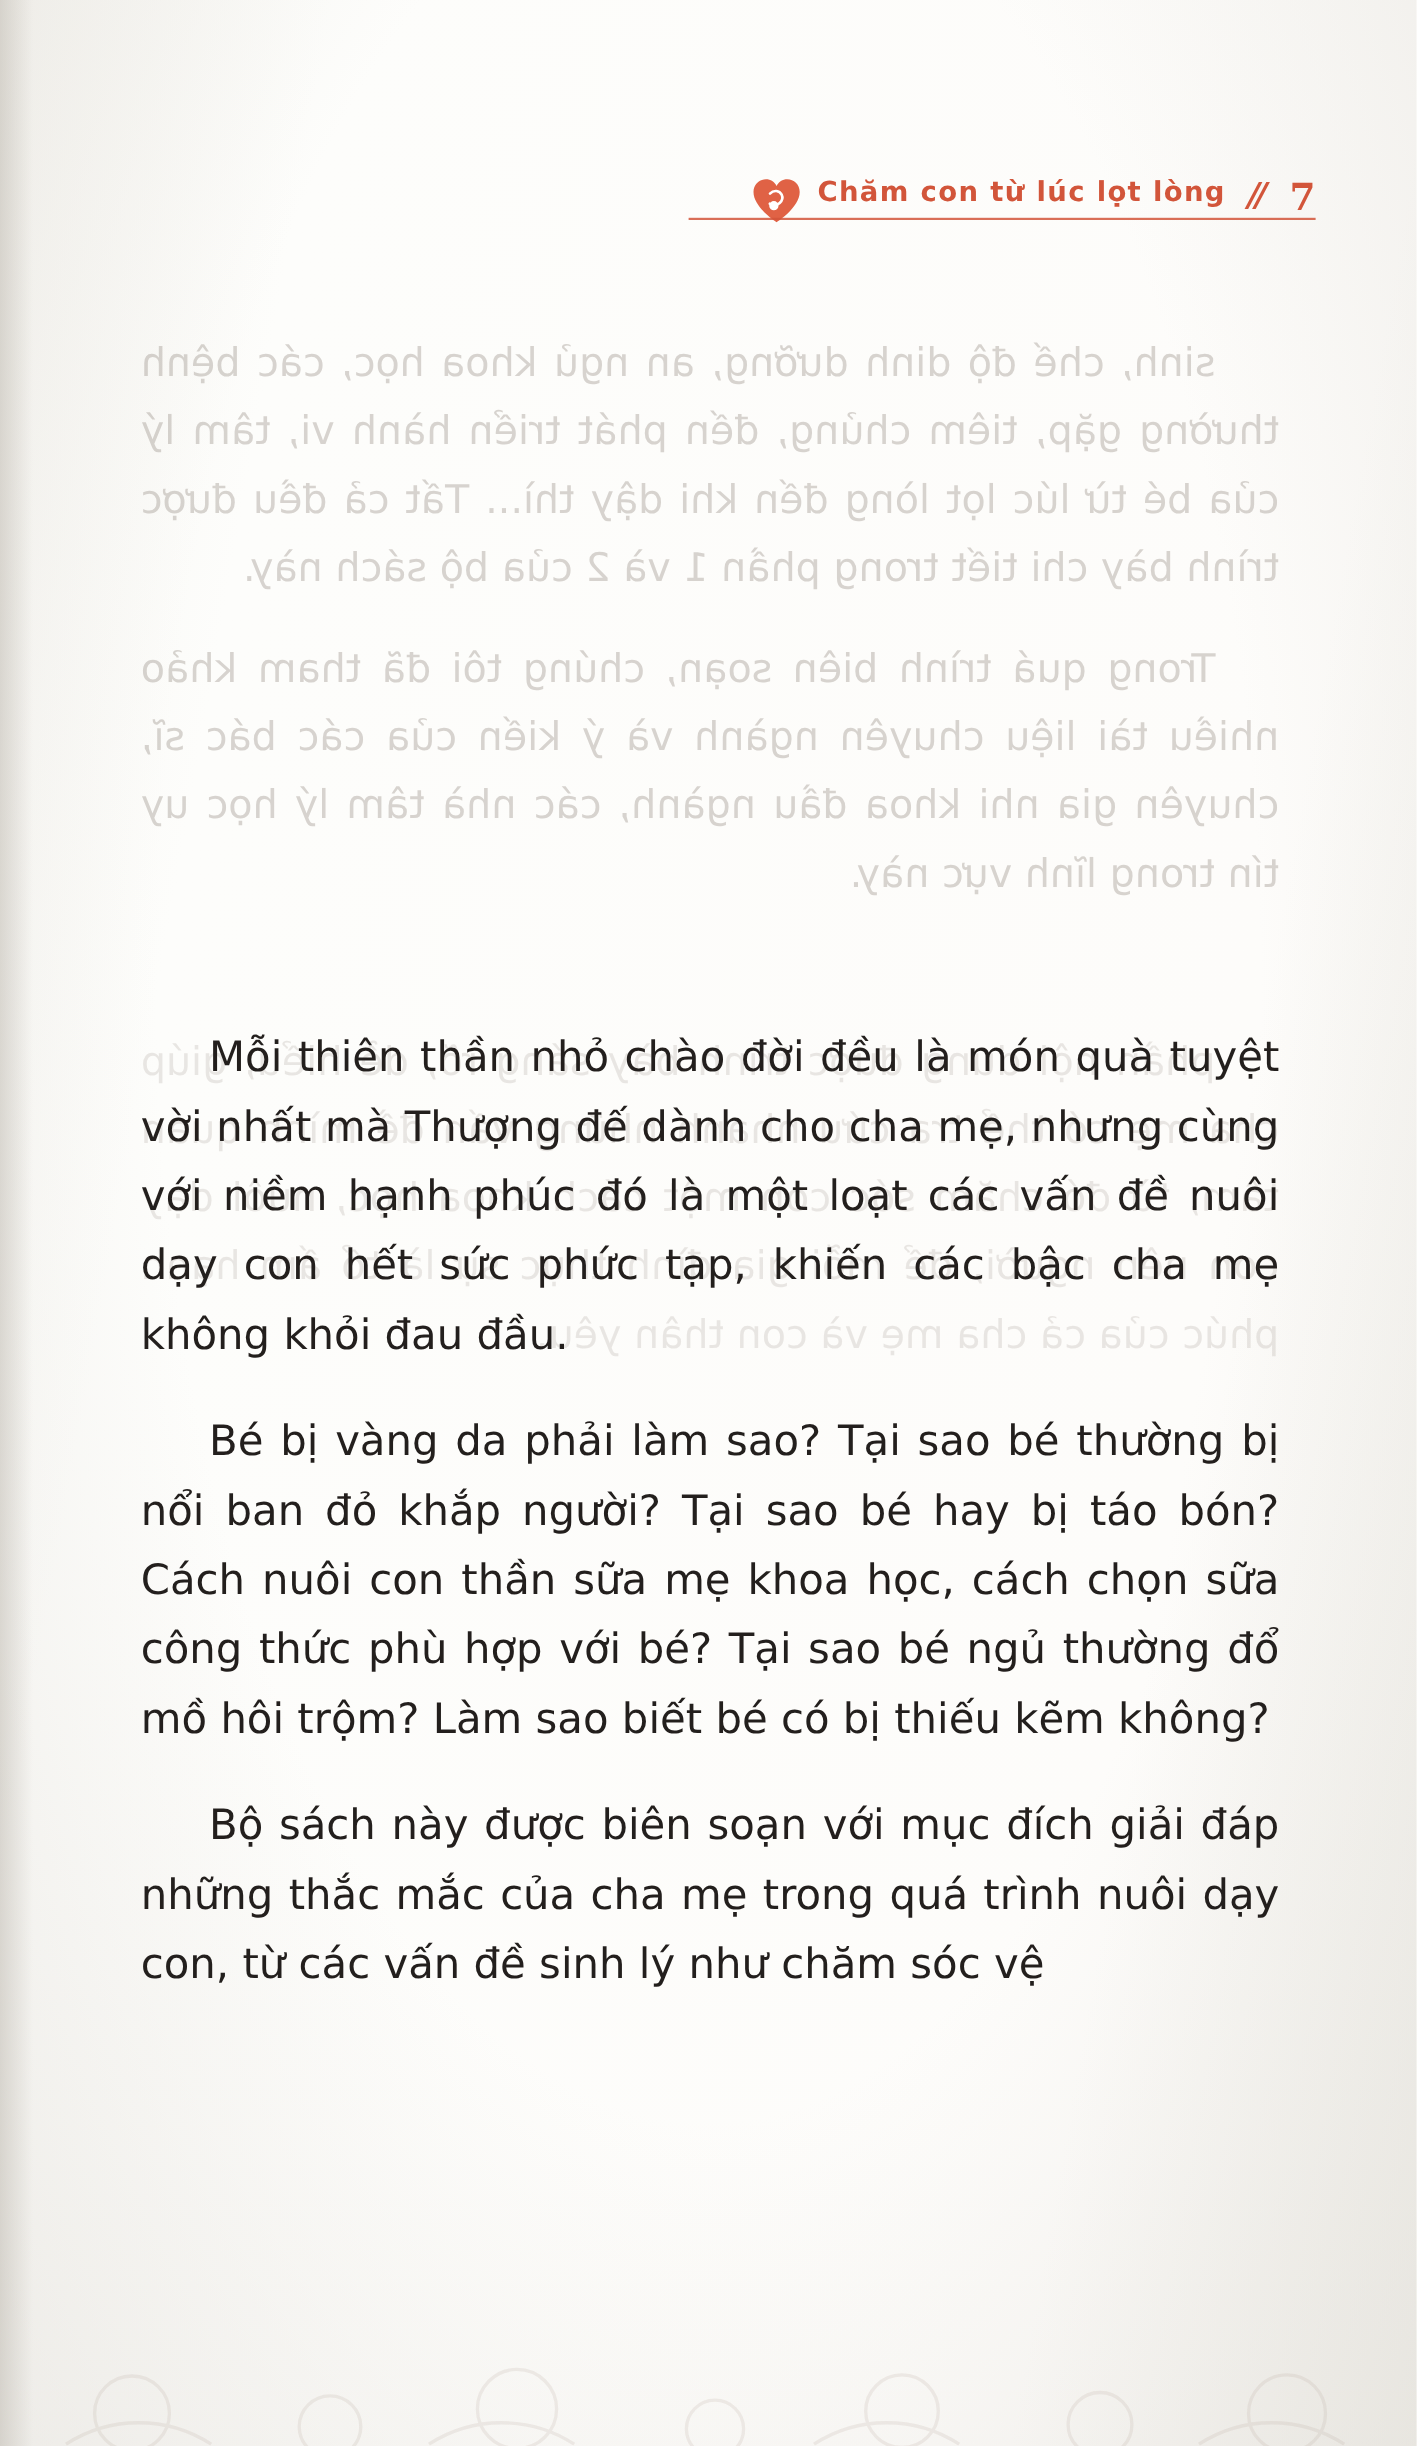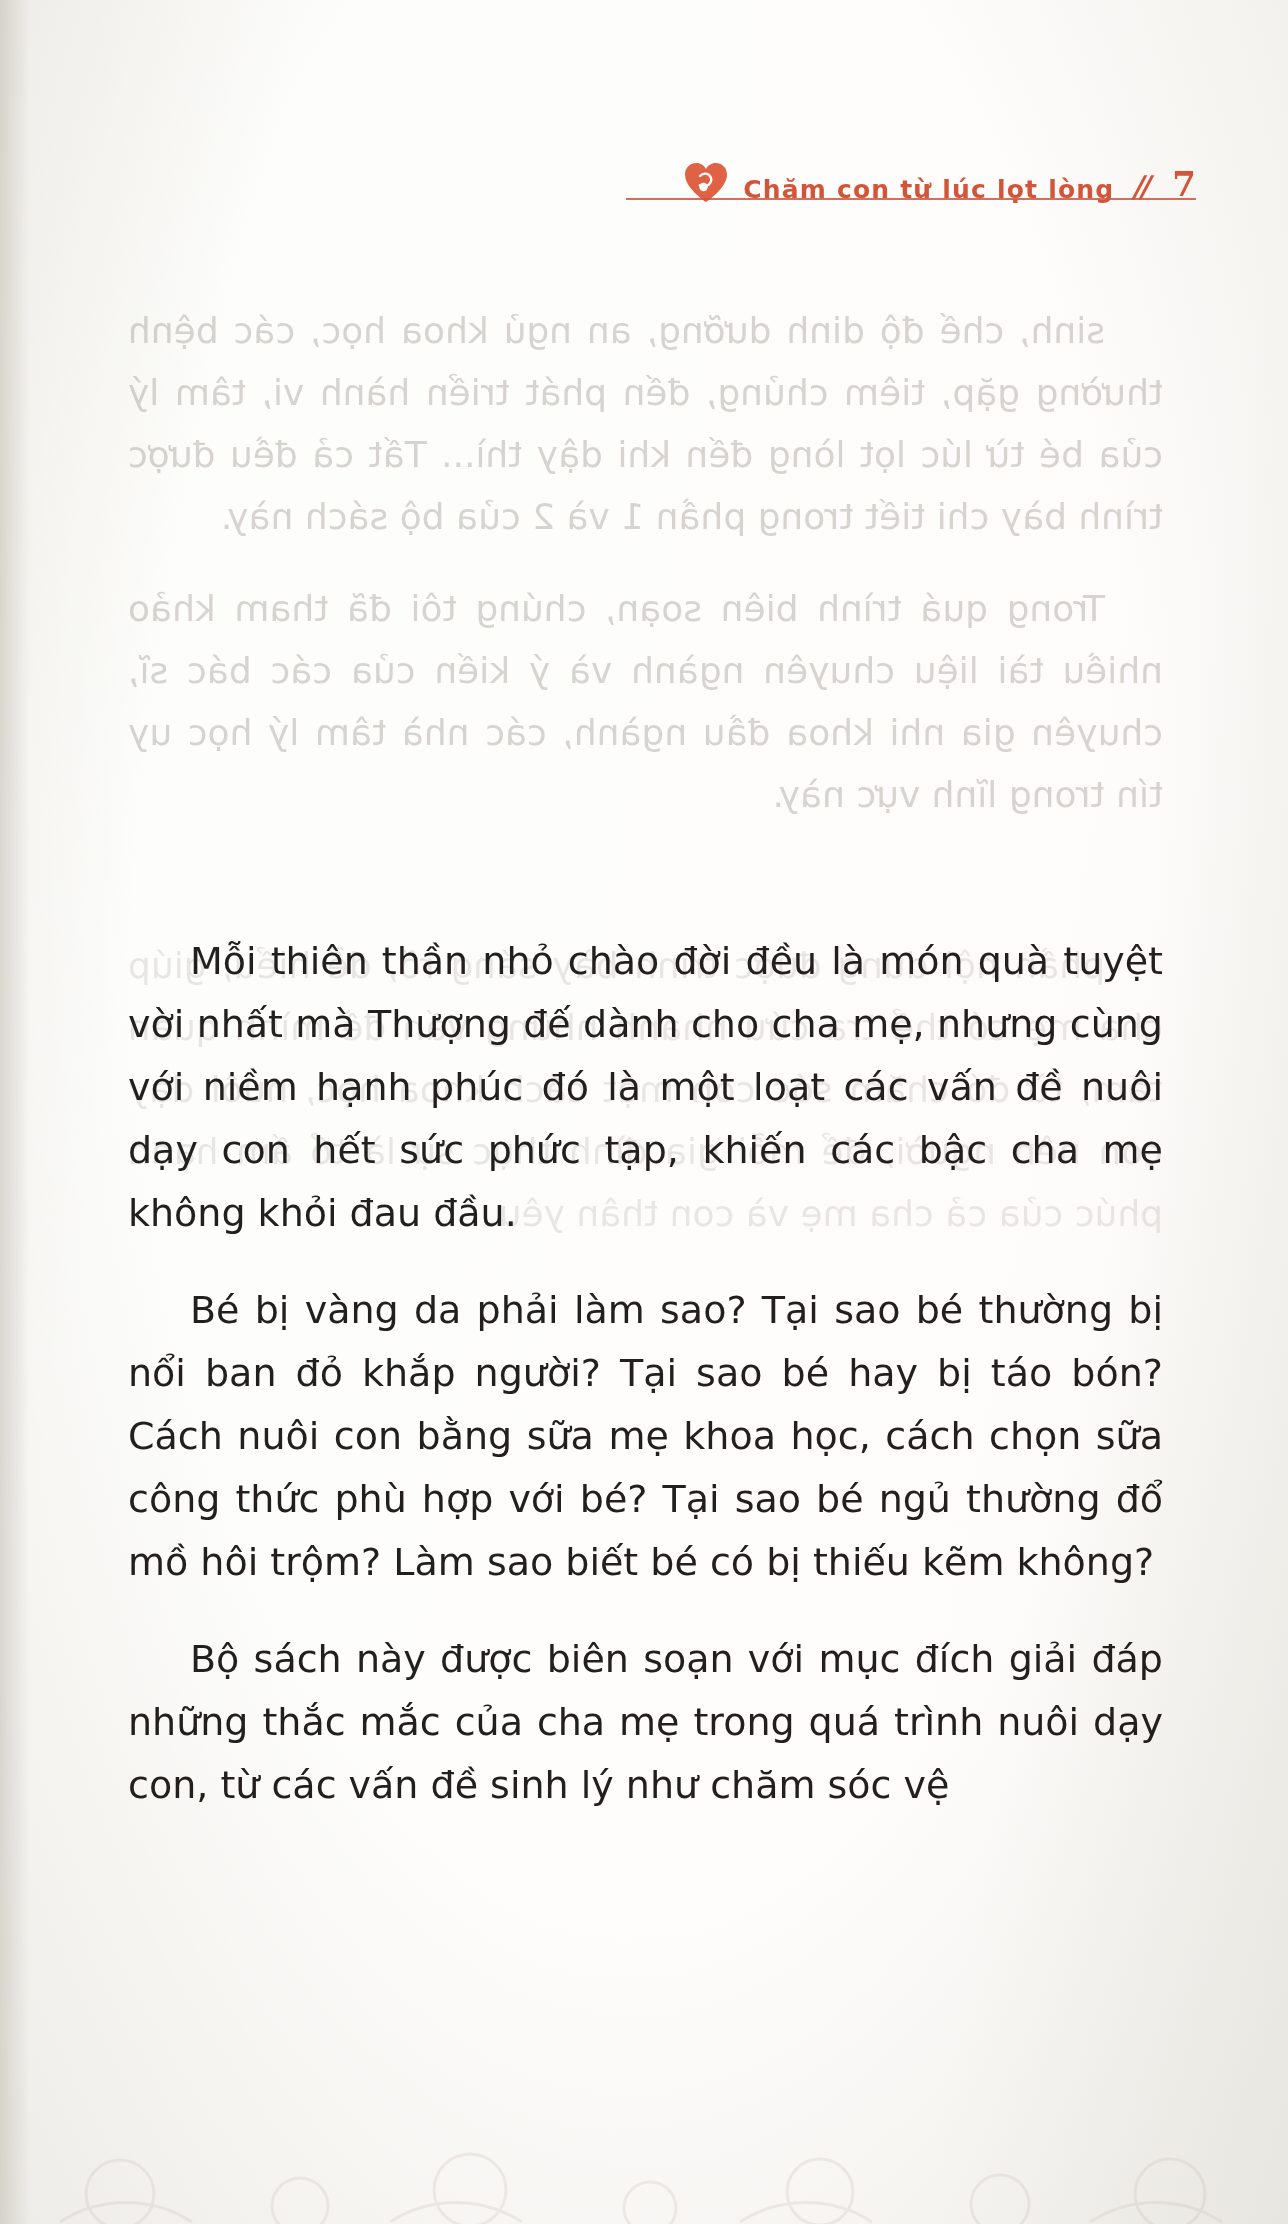--- a/index.html
+++ b/index.html
@@ -32,21 +32,21 @@
       linear-gradient(100deg, rgba(246,245,241,1) 0%, rgba(253,253,251,1) 18%, rgba(253,252,250,1) 78%, rgba(240,239,234,1) 100%);
     pointer-events: none;
   }
 
   
   .running-head {
     position: absolute;
     top: 160px;
     right: 92px;
     display: flex;
-    align-items: flex-end;
+    align-items: flex-start;
     gap: 14px;
   }
   .rh-logo {
     width: 46px;
     height: 44px;
     position: relative;
     flex: 0 0 auto;
   }
   .rh-title {
     font-family: "DejaVu Sans", sans-serif;
@@ -211,21 +211,21 @@
     </span>
     <span class="rh-title">Chăm con từ lúc lọt lòng</span>
     <span class="rh-slashes">//</span>
     <span class="rh-page-number">7</span>
   </div>
   <div class="rh-rule"></div>
 
 
   <div class="body-text">
     <p>Mỗi thiên thần nhỏ chào đời đều là món quà tuyệt vời nhất mà Thượng đế dành cho cha mẹ, nhưng cùng với niềm hạnh phúc đó là một loạt các vấn đề nuôi dạy con hết sức phức tạp, khiến các bậc cha mẹ không khỏi đau đầu.</p>
-    <p>Bé bị vàng da phải làm sao? Tại sao bé thường bị nổi ban đỏ khắp người? Tại sao bé hay bị táo bón? Cách nuôi con bằng sữa mẹ khoa học, cách chọn sữa công thức phù hợp với bé? Tại sao bé ngủ thường đổ mồ hôi trộm? Làm sao biết bé có bị thiếu kẽm không?</p>
+    <p>Bé bị vàng da phải làm sao? Tại sao bé thường bị nổi ban đỏ khắp người? Tại sao bé hay bị táo bón? Cách nuôi con thần sữa mẹ khoa học, cách chọn sữa công thức phù hợp với bé? Tại sao bé ngủ thường đổ mồ hôi trộm? Làm sao biết bé có bị thiếu kẽm không?</p>
     <p>Bộ sách này được biên soạn với mục đích giải đáp những thắc mắc của cha mẹ trong quá trình nuôi dạy con, từ các vấn đề sinh lý như chăm sóc vệ</p>
   </div>
 
   <div class="bottom-band">
     <svg width="1288" height="130" viewBox="0 0 1288 130" xmlns="http://www.w3.org/2000/svg">
       <g fill="none" stroke="#b9a79b" stroke-width="3">
         <circle cx="120" cy="100" r="34"></circle>
         <circle cx="300" cy="112" r="28"></circle>
         <circle cx="470" cy="96" r="36"></circle>
         <circle cx="650" cy="114" r="26"></circle>

